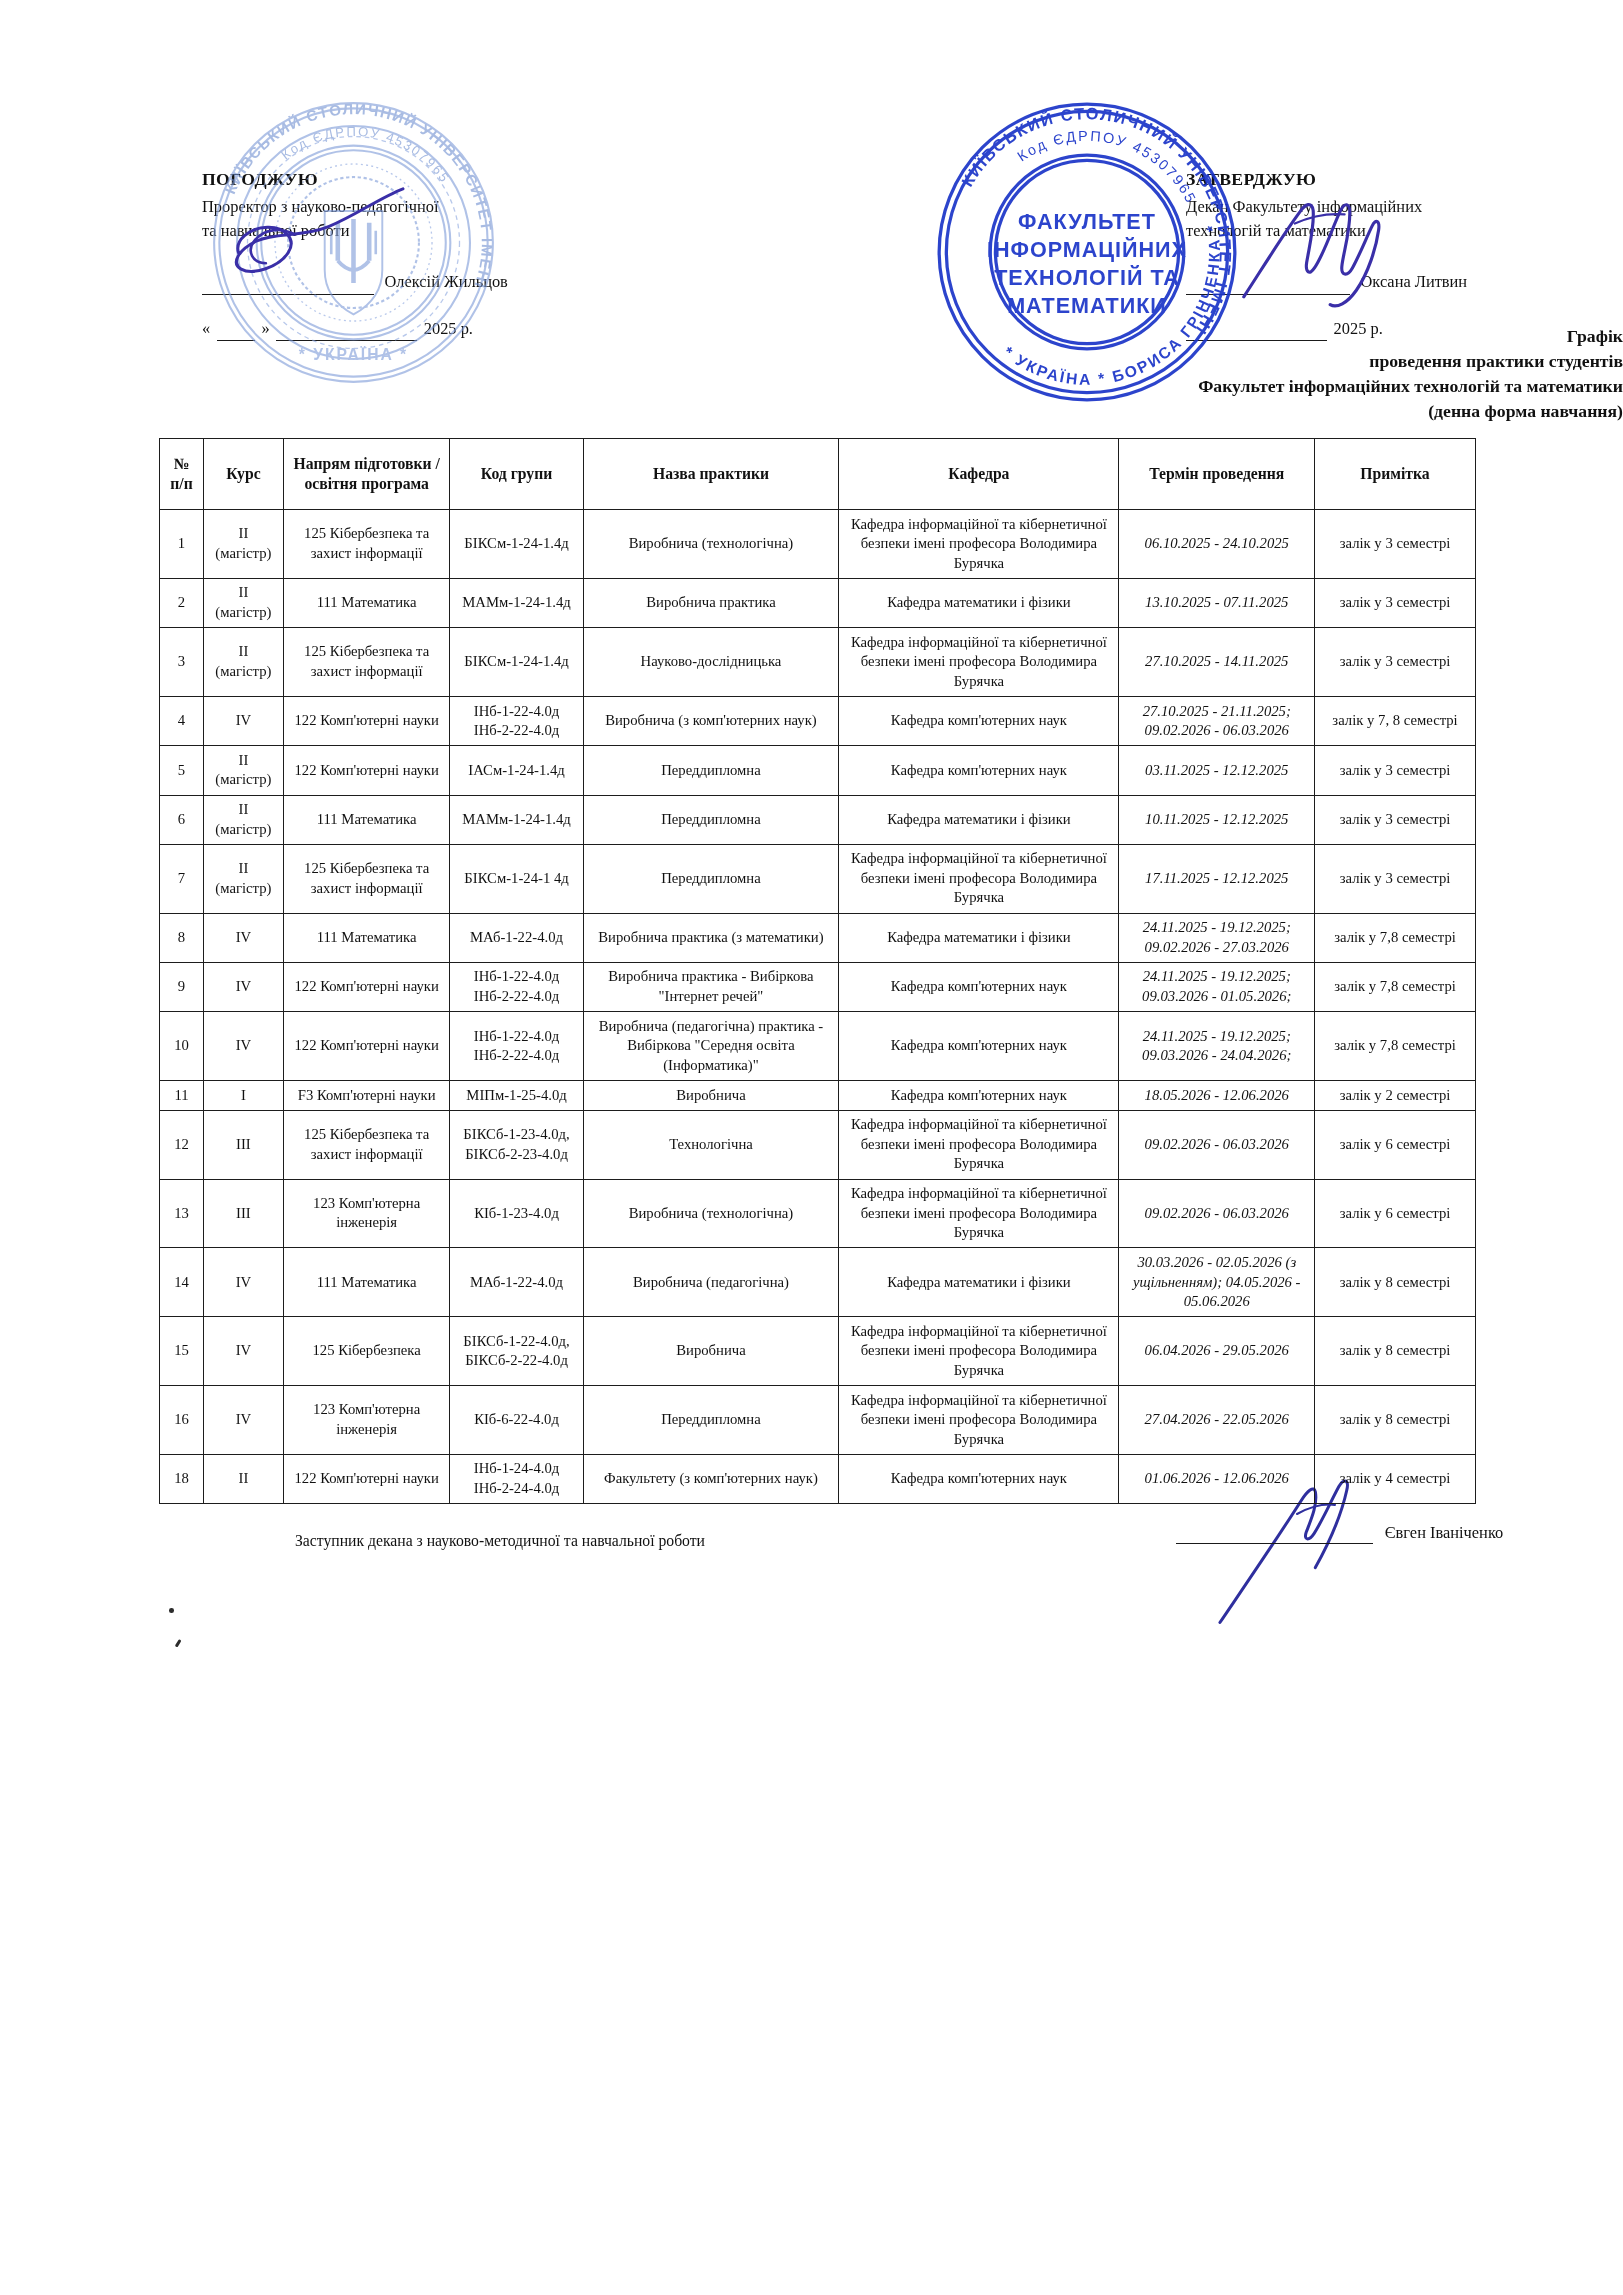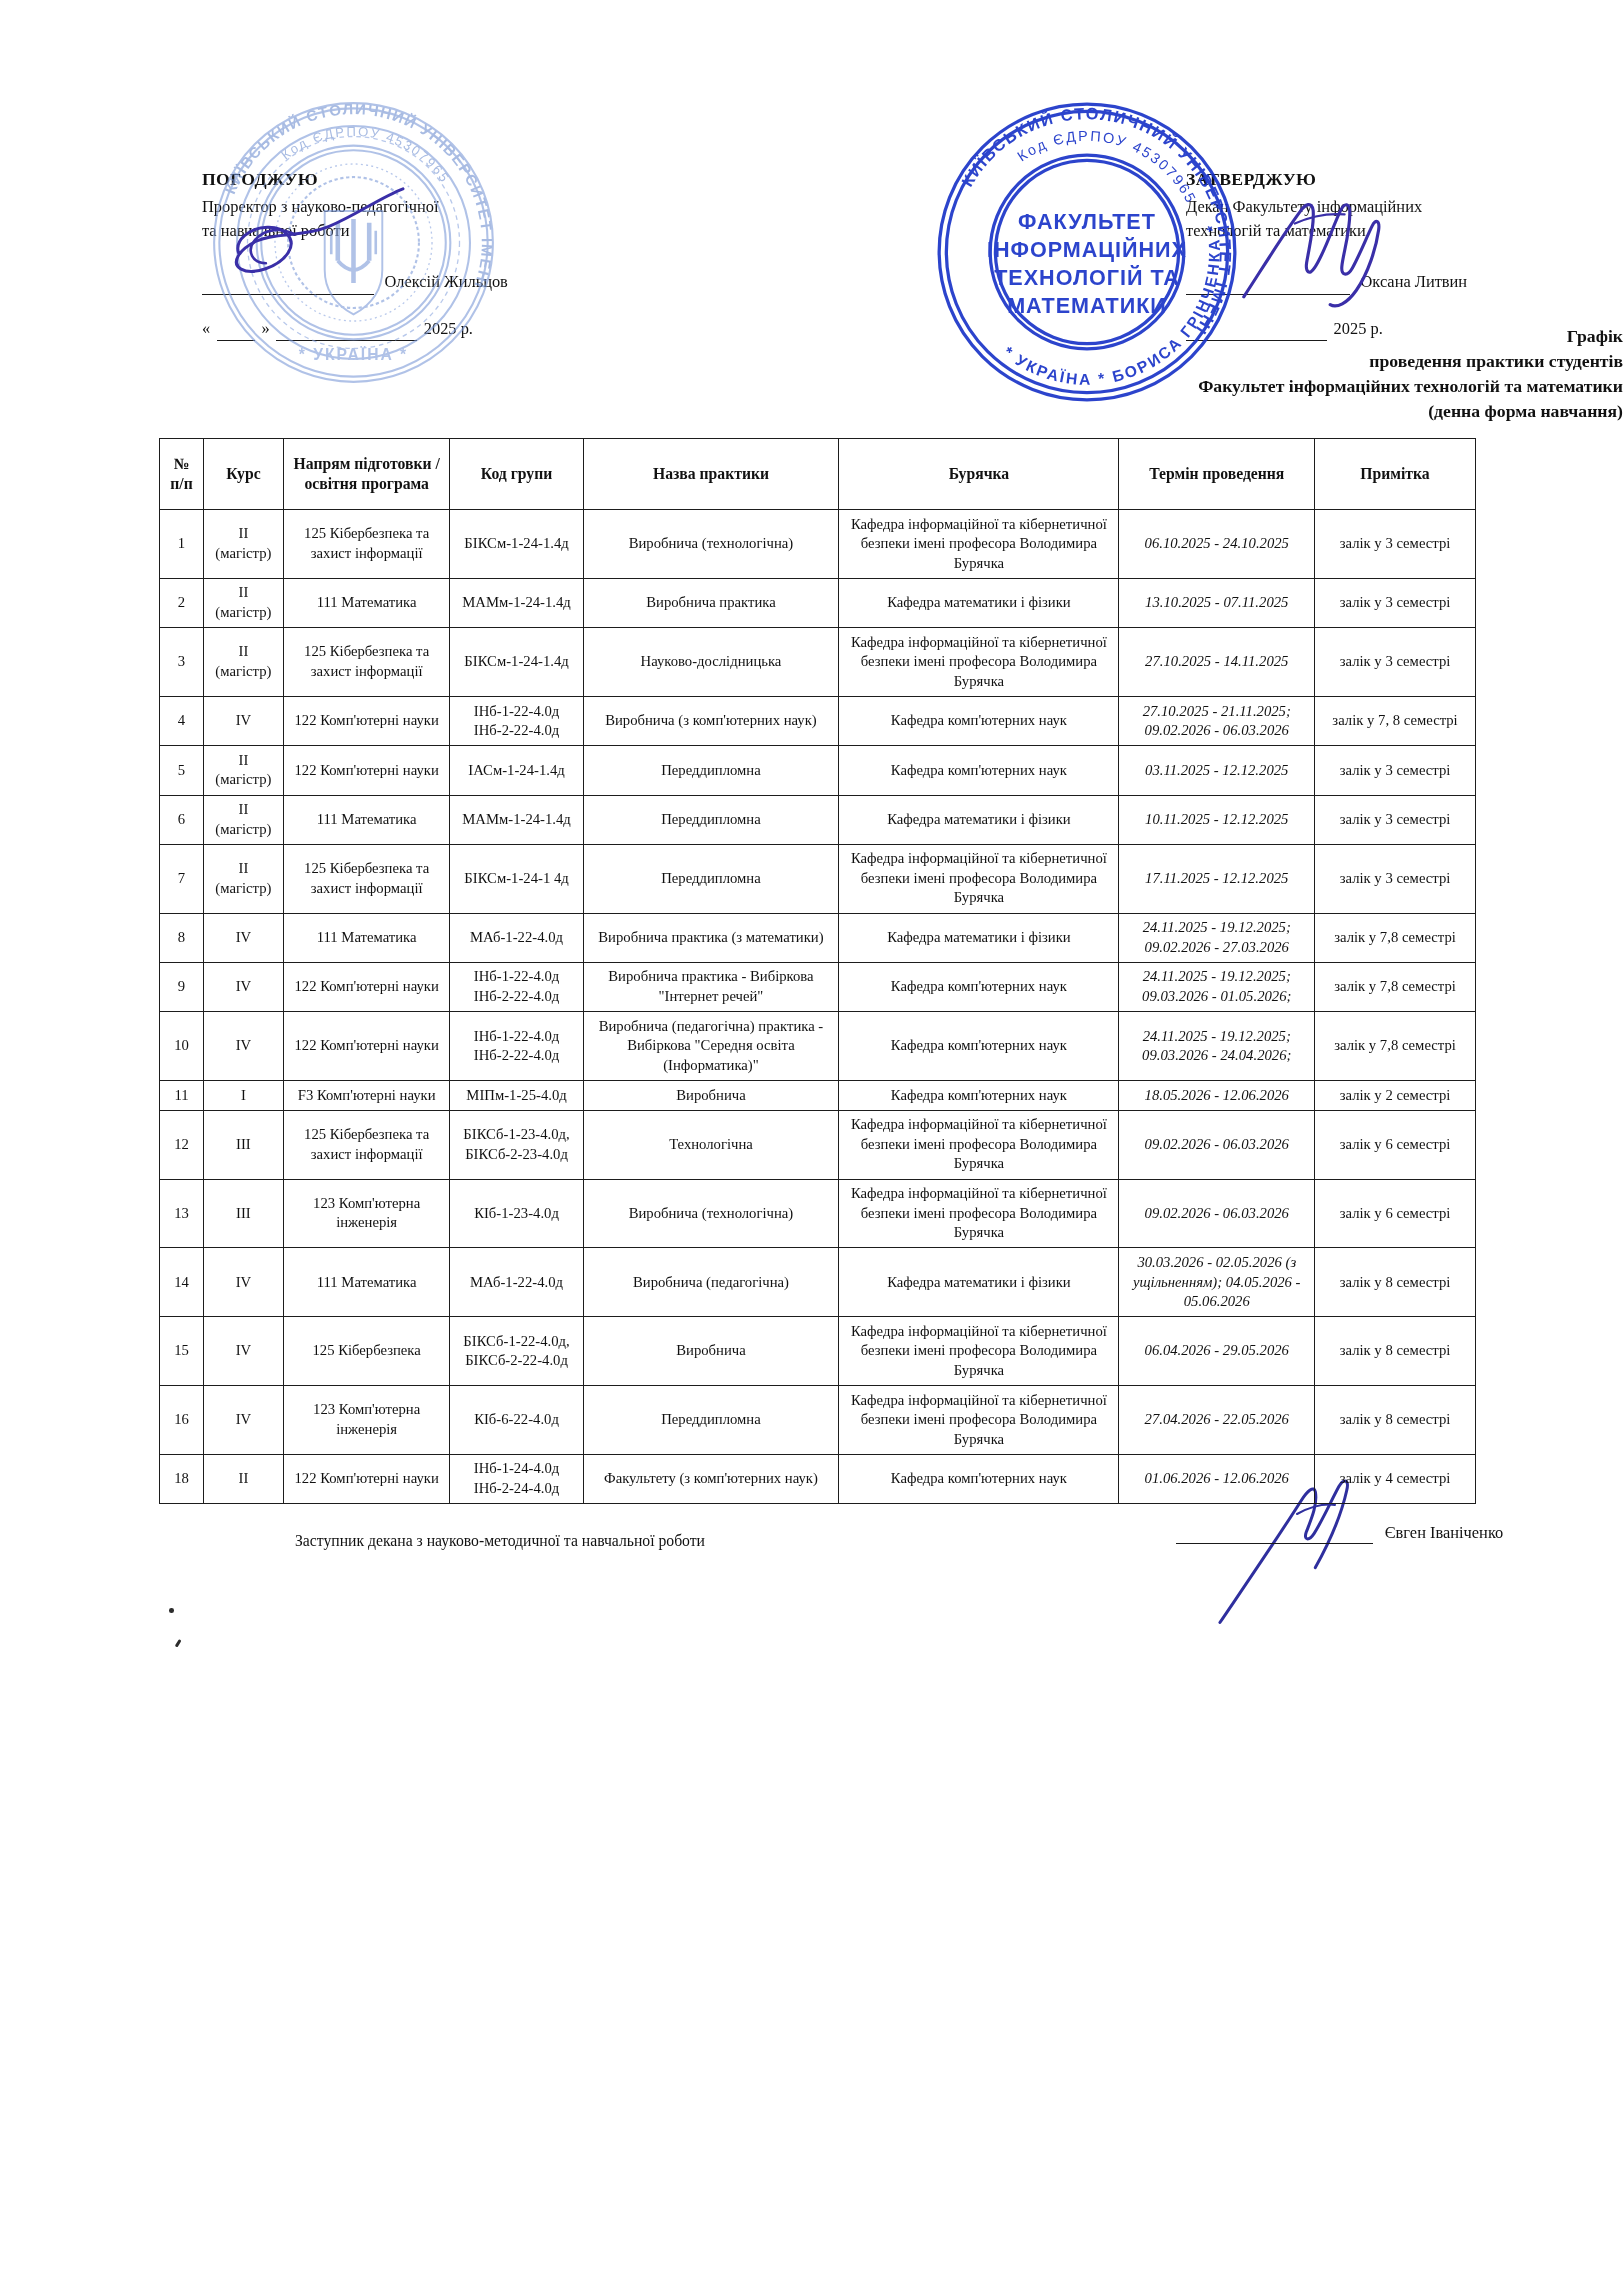--- a/index.html
+++ b/index.html
@@ -324,21 +324,21 @@
           <div>№</div>
           <div>п/п</div>
         </th>
         <th>Курс</th>
         <th>
           <div>Напрям підготовки /</div>
           <div>освітня програма</div>
         </th>
         <th>Код групи</th>
         <th>Назва практики</th>
-        <th>Бурячка</th>
+        <th>Кафедра</th>
         <th>Термін проведення</th>
         <th>Примітка</th>
       </tr>
     </thead>
     <tbody>
         <tr>
           <td class="num">1</td>
           <td>
             <div>II</div>
             <div>(магістр)</div>

